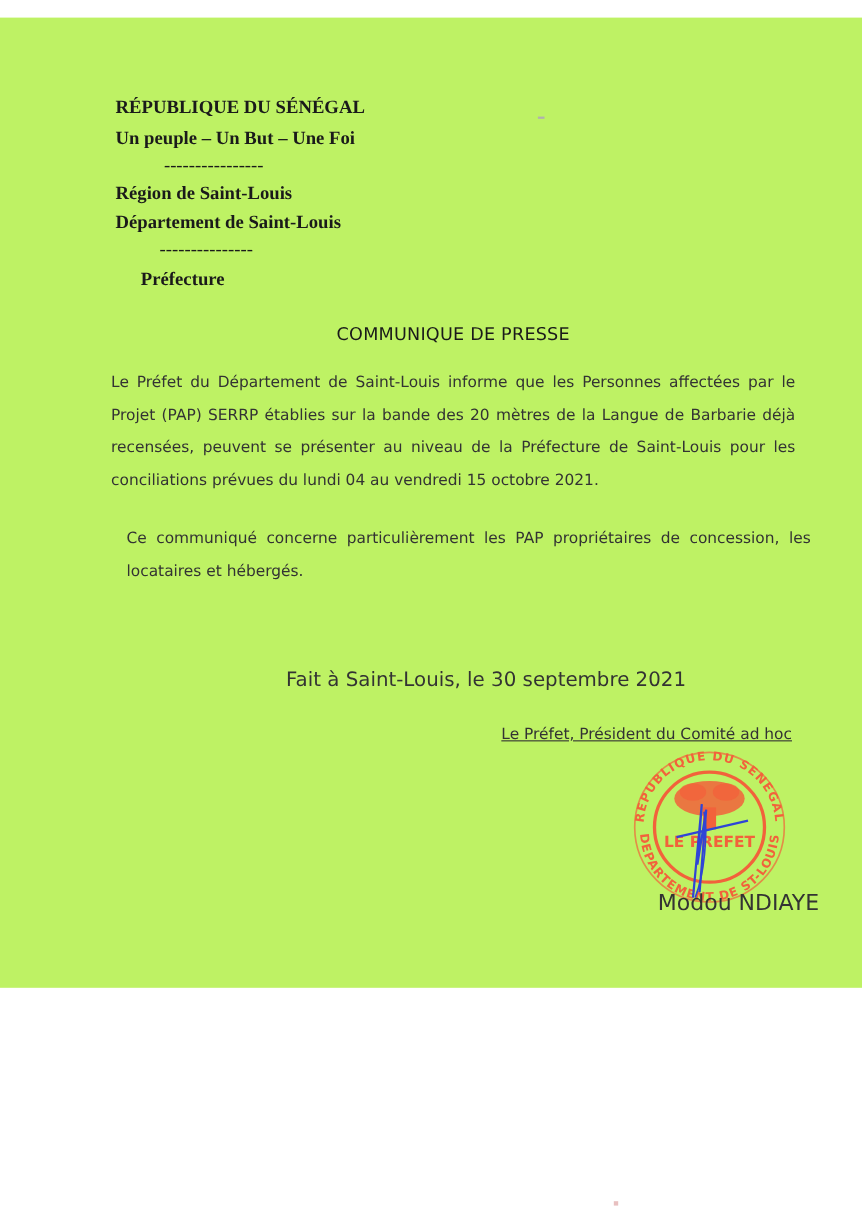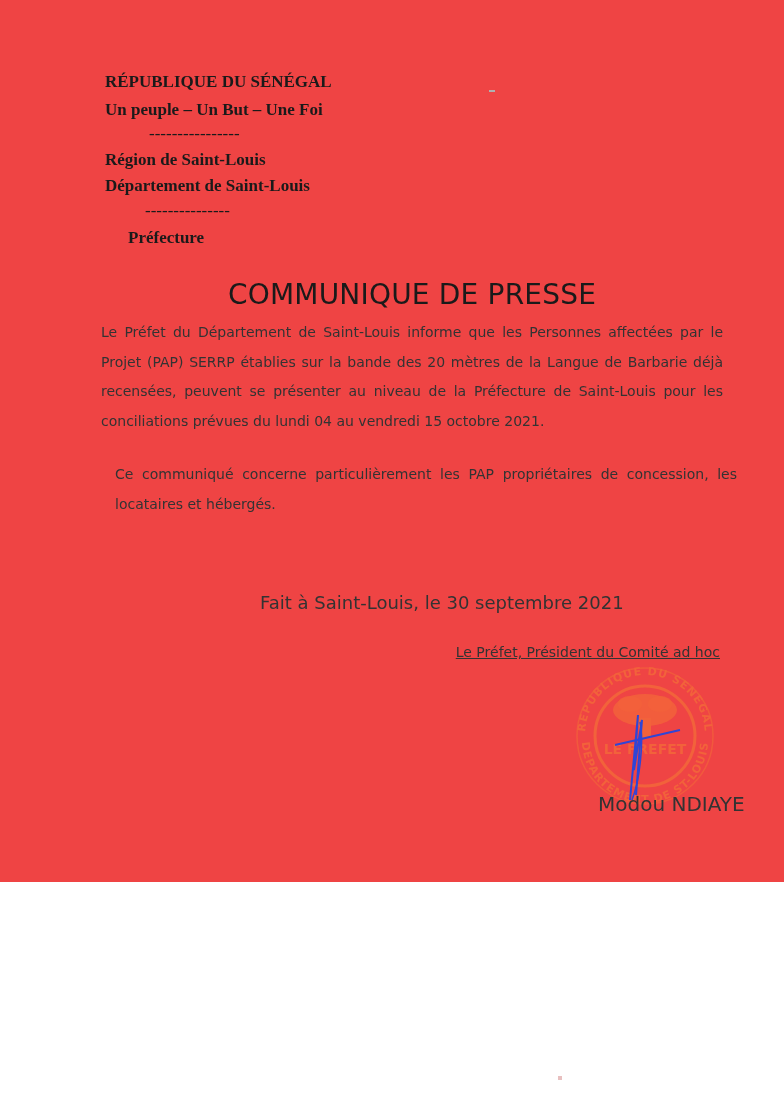--- a/index.html
+++ b/index.html
@@ -9,23 +9,23 @@
     }
     body {
       width: 784px;
       height: 1110px;
       position: relative;
       overflow: hidden;
       color: #1c1c1c;
     }
     .page {
       position: absolute;
-      left: 0; top: 0;
+      left: 0; top: 16px;
       width: 784px; height: 882px;
-      background: #ef4444;
+      background: #bef264;
     }
     .header {
       position: absolute;
       left: 105px;
       top: 72px;
       font-family: "Liberation Serif", serif;
       font-weight: bold;
       font-size: 17px;
       color: #1a1a1a;
     }
@@ -34,21 +34,21 @@
       left: 0;
       white-space: nowrap;
     }
     .title {
       position: absolute;
       left: 0;
       width: 784px;
       top: 278px;
       text-align: center;
       font-family: "DejaVu Sans", sans-serif;
-      font-size: 28px;
+      font-size: 16px;
       letter-spacing: 0.2px;
       color: #1a1a1a;
       padding-left: 40px;
       box-sizing: border-box;
     }
     .body-text {
       position: absolute;
       left: 101px;
       width: 622px;
       font-family: "DejaVu Sans", sans-serif;

